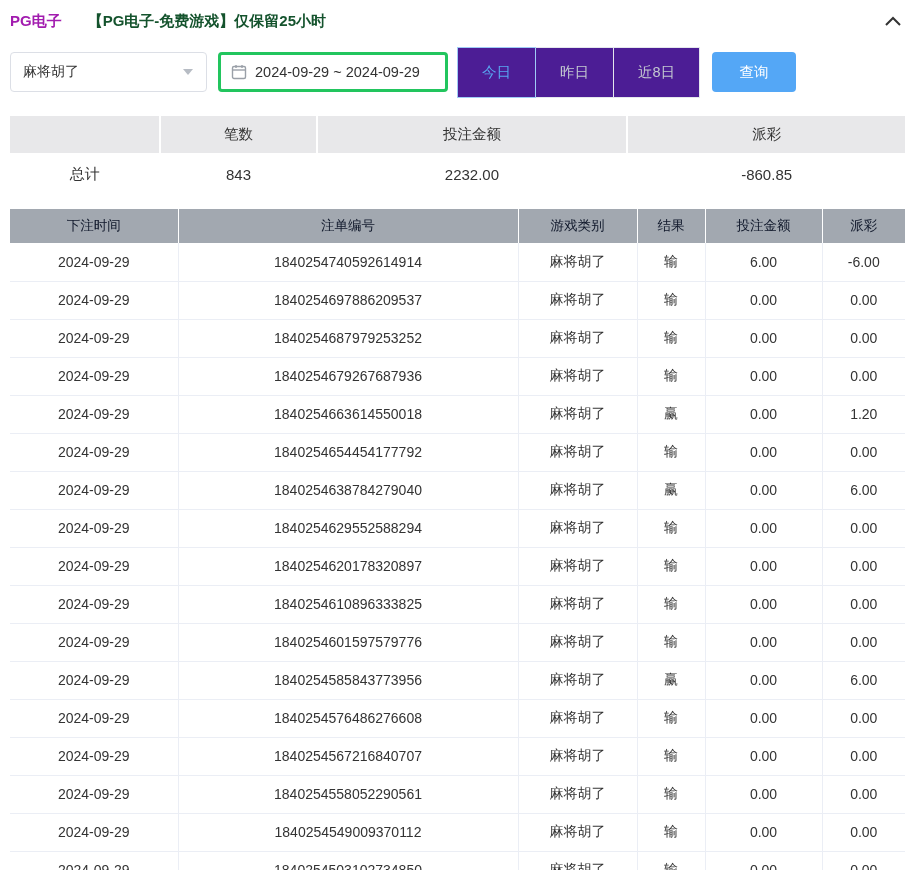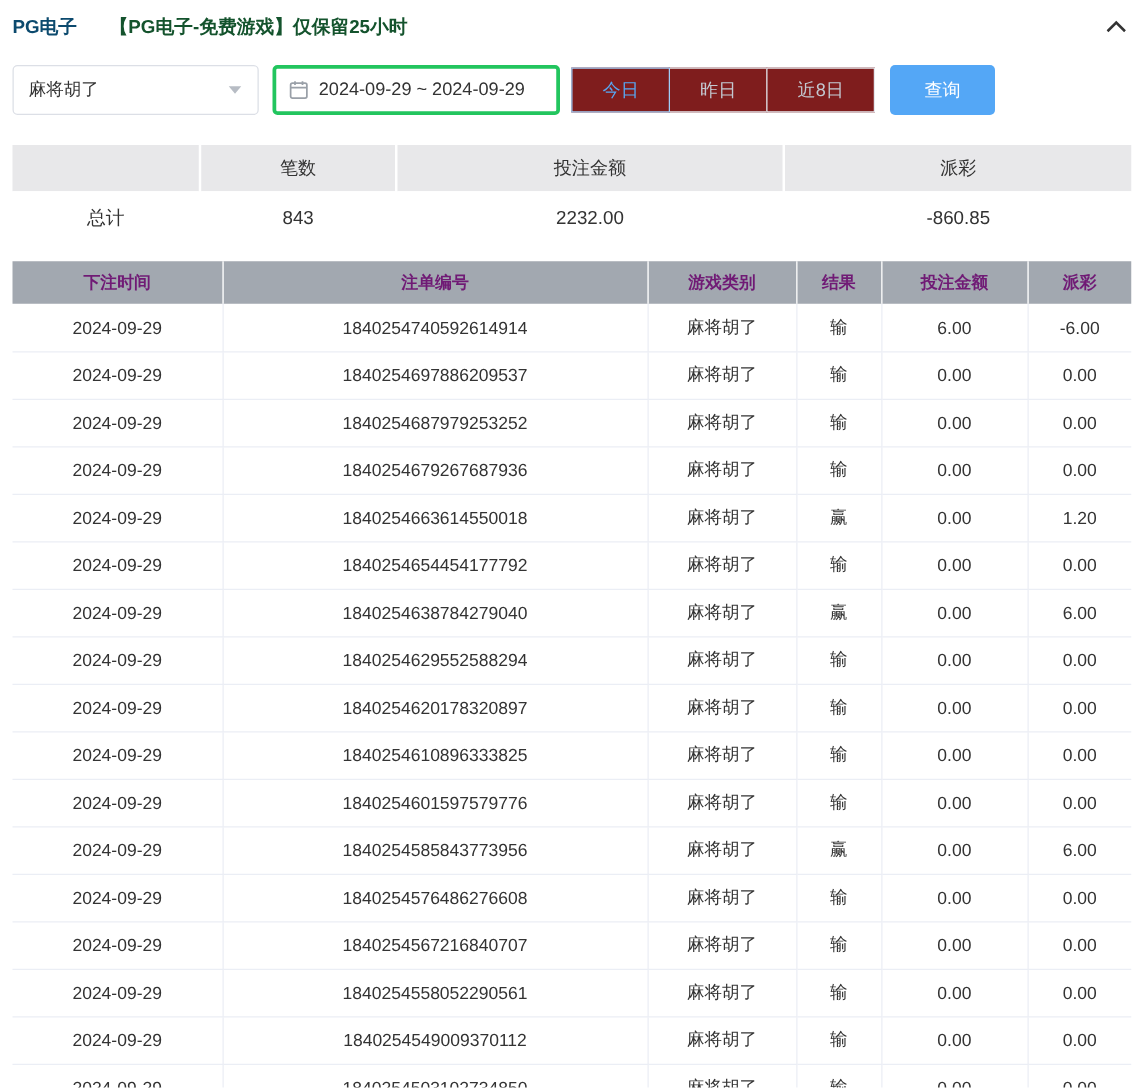--- a/index.html
+++ b/index.html
@@ -2,53 +2,53 @@
 <html><head>
 <meta charset="utf-8">
 <style>
   * { box-sizing: border-box; margin: 0; padding: 0; }
   html, body { width: 915px; height: 870px; overflow: hidden; background: #fff;
     font-family: "Liberation Sans", "DejaVu Sans", sans-serif; }
   .page { width: 915px; padding: 0 10px; }
 
   
   .header-row { display: flex; align-items: center; height: 42px; }
-  .page-title { font-size: 15px; font-weight: bold; color: #0c4a6e; }
+  .page-title { font-size: 15px; font-weight: bold; color: #a21caf; }
   .notice { font-size: 15px; font-weight: bold; color: #14532d; margin-left: 26px; }
   .collapse-btn { margin-left: auto; width: 24px; height: 24px; display: flex;
     align-items: center; justify-content: center; cursor: pointer; background: none; border: none; }
 
   
   .filter-row { display: flex; align-items: center; margin: 8px 0 0 0; height: 44px; }
   .select-box { width: 197px; height: 40px; border: 1px solid #dcdfe6; border-radius: 4px;
     display: flex; align-items: center; justify-content: space-between; padding: 0 12px;
     font-size: 14px; color: #333; cursor: pointer; background: #fff; }
   .date-box { width: 230px; height: 40px; border: 3px solid #22c55e; border-radius: 4px;
     display: flex; align-items: center; gap: 8px; padding: 0 10px; margin-left: 11px;
     font-size: 14.5px; color: #333; cursor: pointer; background: #fff; }
   .seg { display: flex; margin-left: 9px; }
-  .seg button { height: 36px; padding: 0 24px; background: #7f1d1d; border: 1px solid #e4e7ed;
+  .seg button { height: 51px; padding: 0 24px; background: #4c1d95; border: 1px solid #e4e7ed;
     color: #c3c8d0; font-size: 14.5px; cursor: pointer; margin-left: -1px; }
   .seg button:first-child { margin-left: 0; }
   .seg button.active { border-color: #9fccf6; color: #58a7f2; position: relative; z-index: 1; }
   .query-btn { height: 40px; width: 84px; margin-left: 12px; background: #54a7f6; color: #fff;
     border: none; border-radius: 4px; font-size: 14.5px; cursor: pointer; }
 
   
   .summary { margin-top: 22px; }
   .sum-row { display: flex; gap: 2px; }
   .sum-row .cell { display: flex; align-items: center; justify-content: center;
     font-size: 14.5px; color: #333; }
   .sum-head .cell { background: #e8e8ea; height: 37px; }
   .sum-body .cell { background: #fff; height: 42px; font-size: 15px; }
   .c1 { width: 150px; text-align: right; } .c2 { width: 155px; } .c3 { width: 310px; } .c4 { width: 278px; }
 
   
   table.records { border-collapse: collapse; width: 895px; margin-top: 14px; table-layout: fixed; }
-  table.records th { background: #a2a8b0; color: #701a75; font-weight: 700; font-size: 13.5px;
+  table.records th { background: #a2a8b0; color: #0f172a; font-weight: 400; font-size: 13.5px;
     height: 34px; border-right: 1px solid #fff; }
   table.records th:last-child { border-right: none; }
   table.records td { height: 38px; text-align: center; font-size: 14px; color: #333;
     border-bottom: 1px solid #ebeef5; border-right: 1px solid #ebeef5; background: #fff;
     overflow: hidden; white-space: nowrap; }
   table.records td:last-child { border-right: none; }
   .neg { color: #f56c6c; }
   .w-time { width: 168px; } .w-order { width: 340px; } .w-game { width: 119px; }
   .w-result { width: 68px; } .w-amount { width: 117px; } .w-payout { width: 83px; }
 

